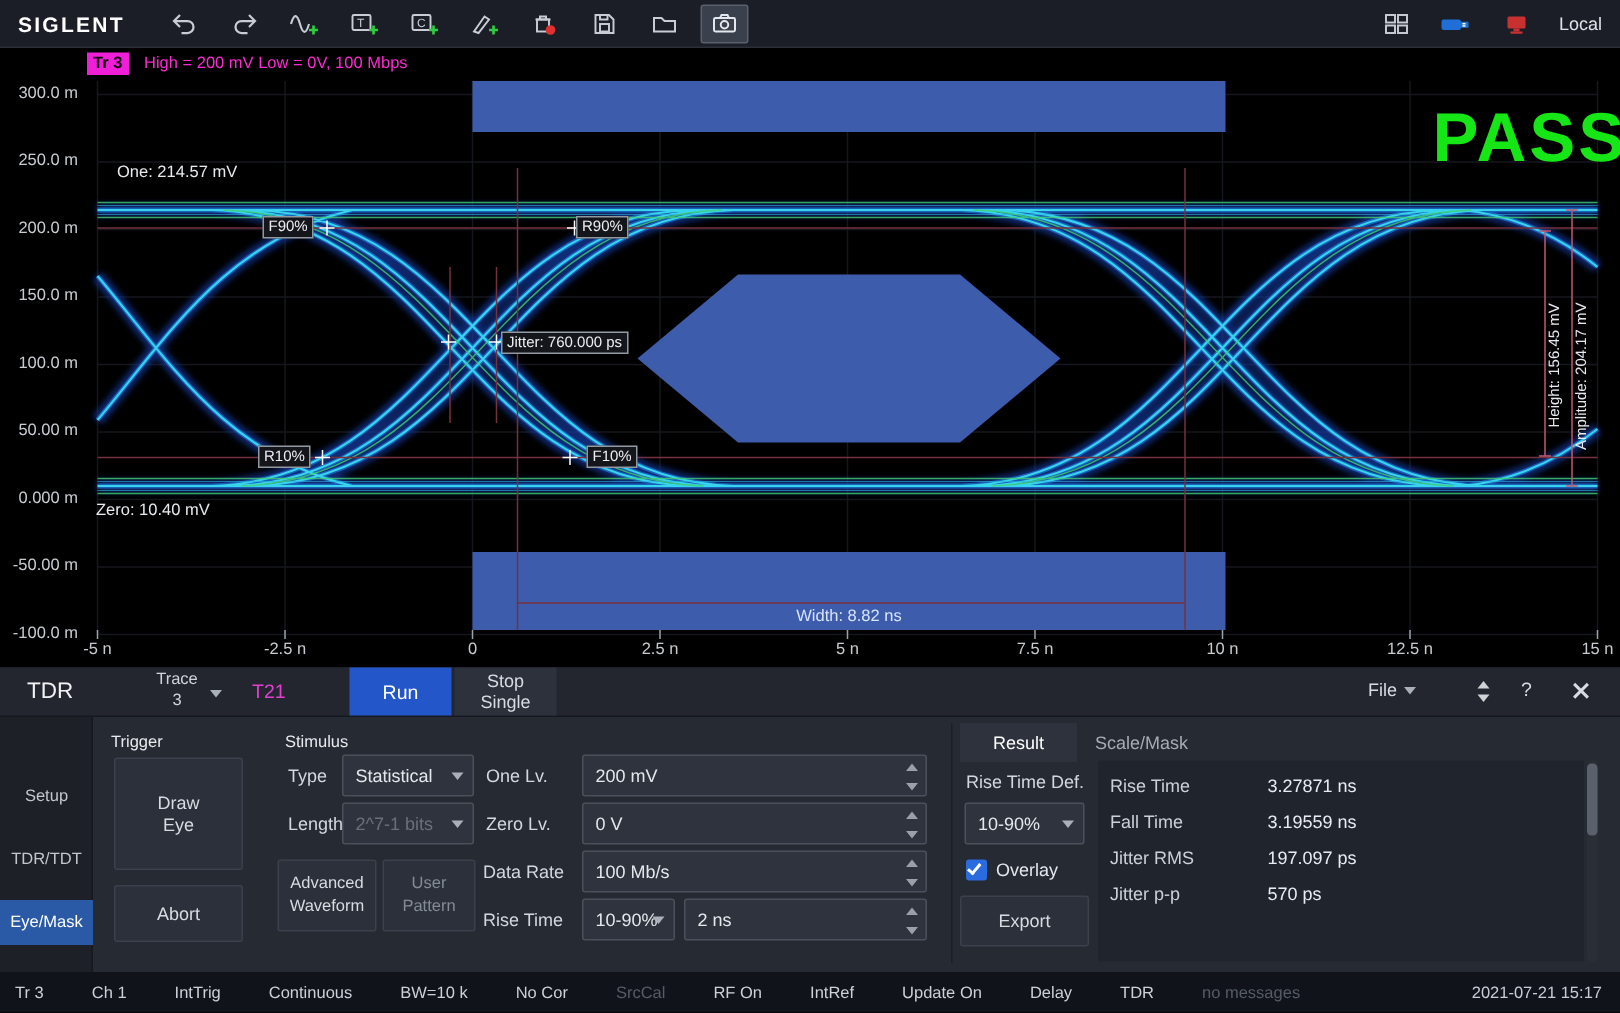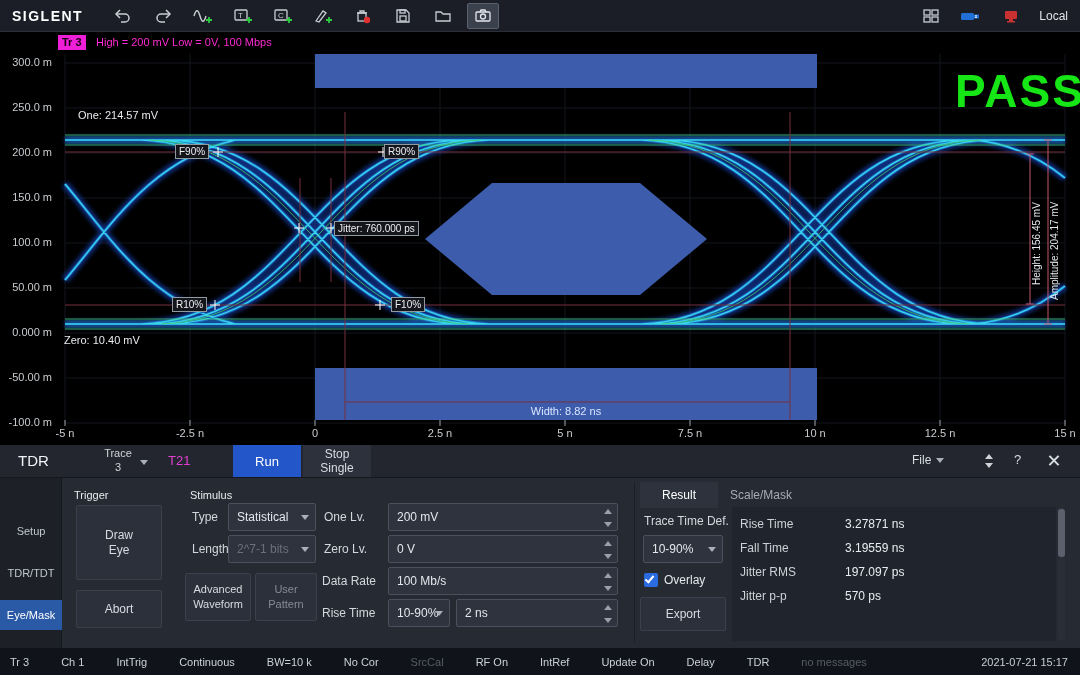--- a/index.html
+++ b/index.html
@@ -331,21 +331,21 @@
     <div class="btn" style="left:185px;top:128px;width:66px;height:48px;font-size:11px">Advanced
 Waveform</div>
     <div class="btn dim" style="left:255px;top:128px;width:62px;height:48px;font-size:11px">User
 Pattern</div>
 
     <div class="vsep"></div>
 
     <div class="rtab active" style="left:640px;top:37px;width:78px">Result</div>
     <div class="rtab inactive" style="left:720px;top:37px;width:82px">Scale/Mask</div>
 
-    <div class="flabel" style="left:644px;top:62px">Trace Time Def.</div>
+    <div class="flabel" style="left:644px;top:62px">Rise Time Def.</div>
     <div class="dd" style="left:643px;top:90px;width:80px"><span>10-90%</span><span class="chev"></span></div>
 
     <div class="cb" style="left:644px;top:128px">
         <i></i>
       </div>
     <div class="cb-label" style="left:664px;top:128px">Overlay</div>
 
     <div class="btn" style="left:640px;top:152px;width:86px;height:34px">Export</div>
 
     <div class="rlist">

